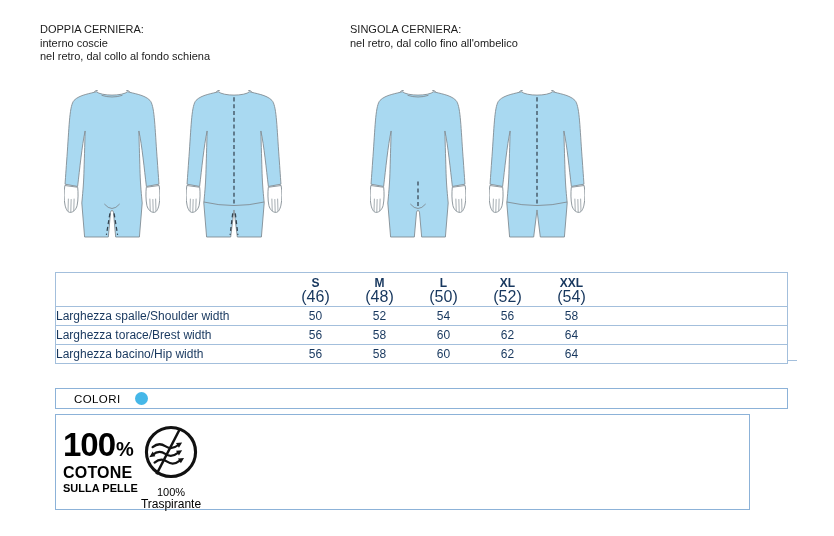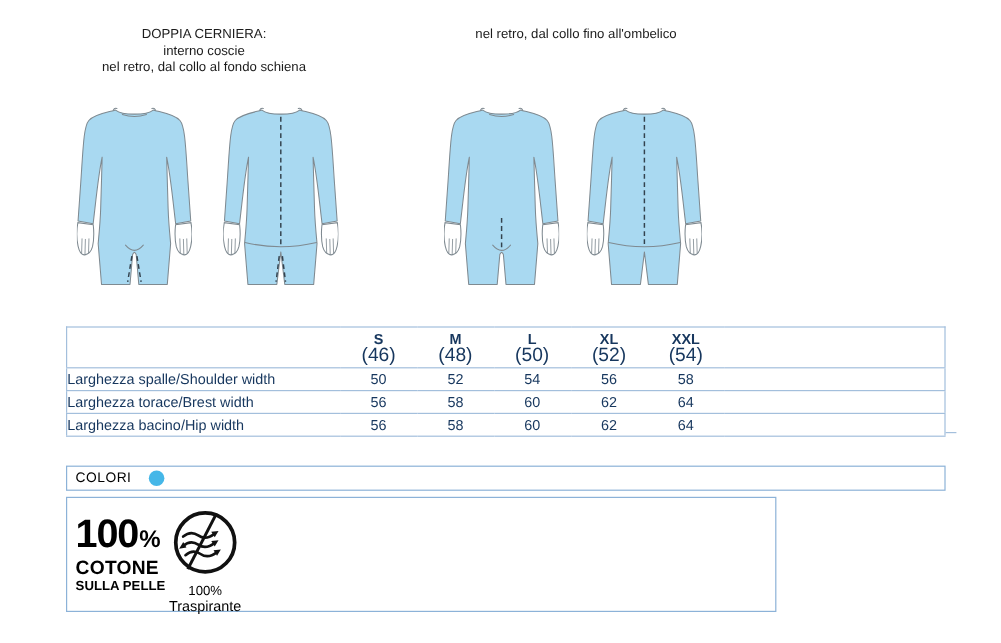--- a/index.html
+++ b/index.html
@@ -1,20 +1,20 @@
 <!DOCTYPE html>
 <html style="--figure-fill: #A9D9F1; --figure-stroke: #7F8A91; --table-border: #A3BFDC; --box-border: #8CB2D8; --table-text: #17375E; --swatch: #45B7E8;"><head>
 <meta charset="utf-8">
 <style>
   html,body{margin:0;padding:0;background:#fff;}
   .page{position:relative;width:834px;height:536px;background:#fff;overflow:hidden;
         font-family:"Liberation Sans",sans-serif;}
 
   
-  .hdr{position:absolute;top:23px;width:260px;text-align:center;
+  .hdr{position:absolute;top:23px;width:260px;
        font-size:11px;line-height:13.5px;color:#1c1c1c;}
   .hdr-left{left:40px;}
   .hdr-right{left:350px;}
 
   
   .fig{position:absolute;top:82px;width:96px;height:166px;}
   .suit{fill:var(--figure-fill);stroke:var(--figure-stroke);stroke-width:1;stroke-linejoin:round;}
   .seam{fill:none;stroke:var(--figure-stroke);stroke-width:1;stroke-linecap:round;}
   .hand{fill:#ffffff;stroke:var(--figure-stroke);stroke-width:1;}
   .fingers{fill:none;stroke:var(--figure-stroke);stroke-width:0.8;stroke-linecap:round;}
@@ -28,26 +28,26 @@
   .size-table tr.head th{height:33px;vertical-align:middle;}
   .size-table tr.data td{height:18px;}
   .lbl{text-align:left;padding-left:7px;}
   .val{text-align:center;}
   .sz{font-weight:bold;font-size:12px;line-height:14px;text-align:center;}
   .eu{font-size:16px;line-height:14px;text-align:center;}
   .tick{position:absolute;left:788px;top:360px;width:9px;height:1px;background:var(--table-border);}
 
   
   .colori{position:absolute;left:55px;top:388px;width:733px;height:21px;box-sizing:border-box;
-          border:1px solid var(--box-border);display:flex;align-items:center;padding-left:7px;}
+          border:1px solid var(--box-border);display:flex;align-items:center;padding-left:18px;}
   .colori-lbl{font-size:11.5px;color:#000;letter-spacing:0.4px;}
   .dot{width:13px;height:13px;border-radius:50%;background:var(--swatch);margin-left:14px;}
 
   
-  .mat{position:absolute;left:55px;top:414px;width:592px;height:96px;box-sizing:border-box;
+  .mat{position:absolute;left:55px;top:414px;width:695px;height:96px;box-sizing:border-box;
        border:1px solid var(--box-border);}
   .cotton{position:absolute;left:7px;top:15px;color:#000;}
   .c1{font-size:33px;font-weight:bold;letter-spacing:-1px;line-height:30px;}
   .psym{font-size:20px;letter-spacing:0;margin-left:1px;}
   .c2{font-size:16px;font-weight:bold;line-height:18px;letter-spacing:0.2px;}
   .c3{font-size:11px;font-weight:bold;line-height:13px;}
   .breath{position:absolute;left:55px;top:8px;width:120px;text-align:center;color:#000;}
   .b1{font-size:11px;line-height:12px;margin-top:1px;}
   .b2{font-size:12px;line-height:13px;}
   .wv{fill:none;stroke:#111;stroke-width:2.3;stroke-linecap:round;}
@@ -82,20 +82,21 @@
       </g>
     </defs>
   </svg>
 
   <div class="hdr hdr-left">
     <div>DOPPIA CERNIERA:</div>
     <div>interno coscie</div>
     <div>nel retro, dal collo al fondo schiena</div>
   </div>
   <div class="hdr hdr-right">
+    <div>SINGOLA CERNIERA:</div>
     <div>nel retro, dal collo fino all'ombelico</div>
   </div>
 
   <svg class="fig" style="left:64px" viewBox="0 0 110 190">
     <use href="#suit-front-g"></use>
     <path class="zip" d="M52.6 150.5 L48.6 175"></path>
     <path class="zip" d="M57.4 150.5 L61.4 175"></path>
   </svg>
   <svg class="fig" style="left:186px" viewBox="0 0 110 190">
     <use href="#suit-back-g"></use>

